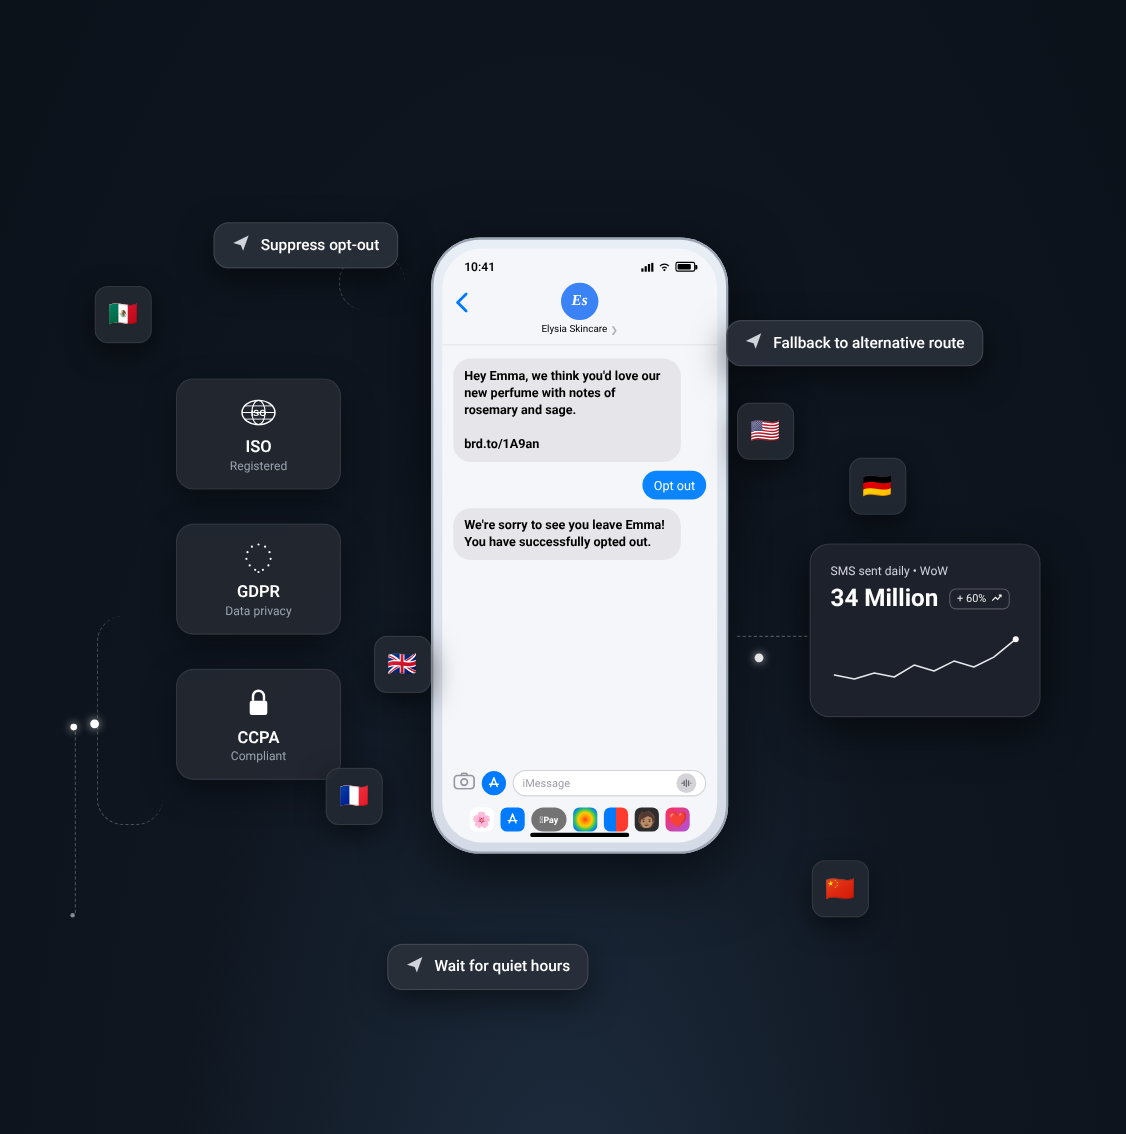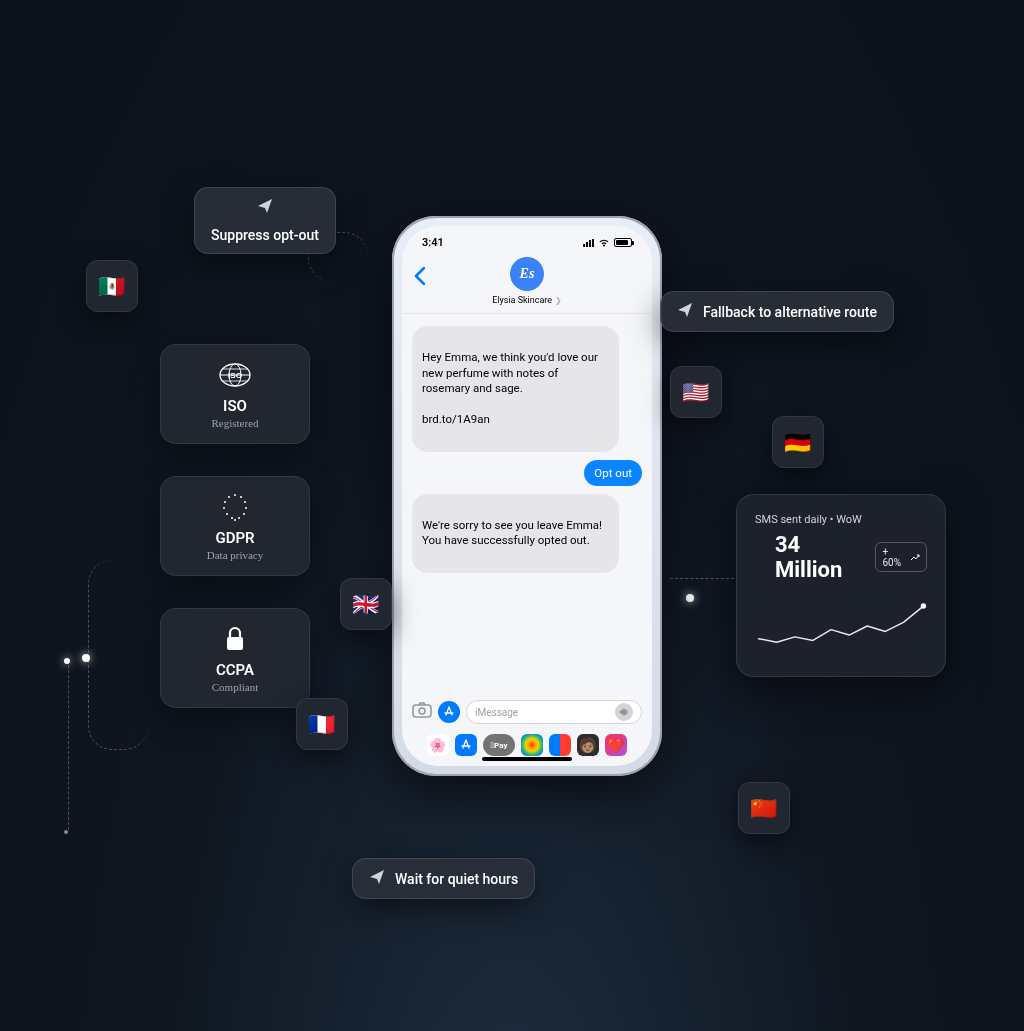--- a/index.html
+++ b/index.html
@@ -66,21 +66,21 @@
   .back-chevron { color:#007aff; font-size:22px; position:absolute; left:12px; top:12px; }
   .contact-block { margin:0 auto; text-align:center; display:flex; flex-direction:column; align-items:center; gap:4px;}
   .avatar {
     width:34px; height:34px; border-radius:50%; background:#3b82f6; color:#fff; display:flex; align-items:center; justify-content:center; font-size:14px; font-weight:600; font-style:italic; font-family: Georgia, serif;
   }
   .contact-name { font-size:9px; color:#000; display:flex; align-items:center; gap:3px;}
   .contact-name .chev { color:#b0b0b5; font-size:8px; }
 
   .messages { flex:1; padding: 12px 10px; display:flex; flex-direction:column; gap:8px; }
   .bubble-gray {
-    background:#e5e5ea; color:#000; border-radius:16px; padding:24px 10px; font-size:11.5px; line-height:1.35; max-width:90%; align-self:flex-start;
+    background:#e5e5ea; color:#000; border-radius:16px; padding:8px 10px; font-size:11.5px; line-height:1.35; max-width:90%; align-self:flex-start;font-weight:bold;
   }
   .bubble-blue {
     background:#0a84ff; color:#fff; border-radius:16px; padding:6px 10px; font-size:11.5px; align-self:flex-end;
   }
 
   .input-row {
     display:flex; align-items:center; gap:6px; padding:6px 10px;
   }
   .camera-icon { color:#9296a0; }
   .app-icon {
@@ -104,31 +104,31 @@
   .dock-7{background:linear-gradient(135deg,#ff2d55,#af52de);}
   .home-indicator {
     position:absolute; bottom:5px; left:50%; transform:translateX(-50%); width:90px; height:4px; background:#000; border-radius:3px;
   }
 
   
   .pill {
     position:absolute; background:rgba(42,48,58,0.9); border:1px solid rgba(255,255,255,0.12); border-radius:14px; padding:10px 16px; display:flex; align-items:center; gap:10px; color:#fff; font-size:14px; font-weight:500; box-shadow:0 10px 30px rgba(0,0,0,0.5);
   }
   .pill svg { flex-shrink:0; }
-  .pill-suppress { left:194px; top:187px;flex-direction:column; }
+  .pill-suppress { left:194px; top:202px; }
   .pill-fallback { left:660px; top:291px; }
   .pill-quiet { left:352px; top:858px;justify-content:flex-end; }
 
   
   .card {
     position:absolute; width:150px; background:rgba(36,41,50,0.85); border:1px solid rgba(255,255,255,0.08); border-radius:16px; padding:16px 12px 14px; text-align:center; color:#fff; box-shadow:0 10px 30px rgba(0,0,0,0.4);
   }
   .card-icon { height:28px; display:flex; align-items:center; justify-content:center; margin-bottom:8px;}
   .card-title { font-size:15px; font-weight:600; margin-bottom:2px;}
-  .card-sub { font-size:11px; color:#9ba3af;font-family:Liberation Serif, serif;}
+  .card-sub { font-size:11px; color:#9ba3af;}
   .card-iso { left:160px; top:344px; }
   .card-gdpr { left:160px; top:476px; }
   .card-ccpa { left:160px; top:608px; }
 
   
   .flag {
     position:absolute; width:52px; height:52px; background:rgba(36,41,50,0.9); border:1px solid rgba(255,255,255,0.08); border-radius:12px; display:flex; align-items:center; justify-content:center; font-size:22px; box-shadow:0 8px 24px rgba(0,0,0,0.5);
   }
   .flag-mx { left:86px; top:260px; }
   .flag-uk { left:340px; top:578px; }
@@ -136,21 +136,21 @@
   .flag-us { left:670px; top:366px; }
   .flag-de { left:772px; top:416px; }
   .flag-cn { left:738px; top:782px; }
 
   
   .stats {
     position:absolute; left:736px; top:494px; width:210px; background:rgba(30,35,44,0.92); border:1px solid rgba(255,255,255,0.1); border-radius:18px; padding:18px; color:#fff; box-shadow:0 12px 40px rgba(0,0,0,0.55);
   }
   .stats-label { font-size:11px; color:#cfd3da; margin-bottom:6px;}
   .stats-row { display:flex; align-items:center; gap:10px; margin-bottom:16px;}
-  .stats-value { font-size:22px; font-weight:700;margin-left:20px;}
+  .stats-value { font-size:22px; font-weight:700;}
   .stats-badge { font-size:10px; border:1px solid rgba(255,255,255,0.25); border-radius:6px; padding:3px 6px; display:flex; align-items:center; gap:4px; color:#e8e8ec;}
   .sparkline { width:100%; height:56px; }
 
   
   .dash {
     position:absolute; border:1px dashed rgba(255,255,255,0.25); border-radius:24px;
   }
   .dash-1 { left:308px; top:232px; width:60px; height:50px; border-right:none; border-bottom:none; }
   .dash-2 { left:670px; top:578px; width:64px; height:1px; border-top:1px dashed rgba(255,255,255,0.3); border-left:none; border-right:none; border-bottom:none; border-radius:0;}
   .dash-3 { left:88px; top:560px; width:60px; height:190px; border-right:none; border-top:none;}
@@ -171,21 +171,21 @@
 <div class="dash dash-3"></div>
 <div class="dash dash-4"></div>
 <div class="dot dot-1"></div>
 <div class="dot dot-2"></div>
 <div class="dot dot-3"></div>
 <div class="dot dot-4"></div>
 
 <div class="phone">
   <div class="screen">
     <div class="status-bar">
-      <span>3:41</span>
+      <span>10:41</span>
       <div class="status-icons">
         <span class="signal-bars">
             <span></span>
             <span></span>
             <span></span>
             <span></span>
           </span>
         <span class="wifi-icon">
           <svg width="12" height="9" viewBox="0 0 12 9">
               <path d="M6 8.5a1 1 0 100-2 1 1 0 000 2zM3.5 5.5a3.5 3.5 0 015 0l-.8.8a2.4 2.4 0 00-3.4 0zM1.5 3.5a6.4 6.4 0 019 0l-.8.8a5.2 5.2 0 00-7.4 0z" fill="#000"></path>

